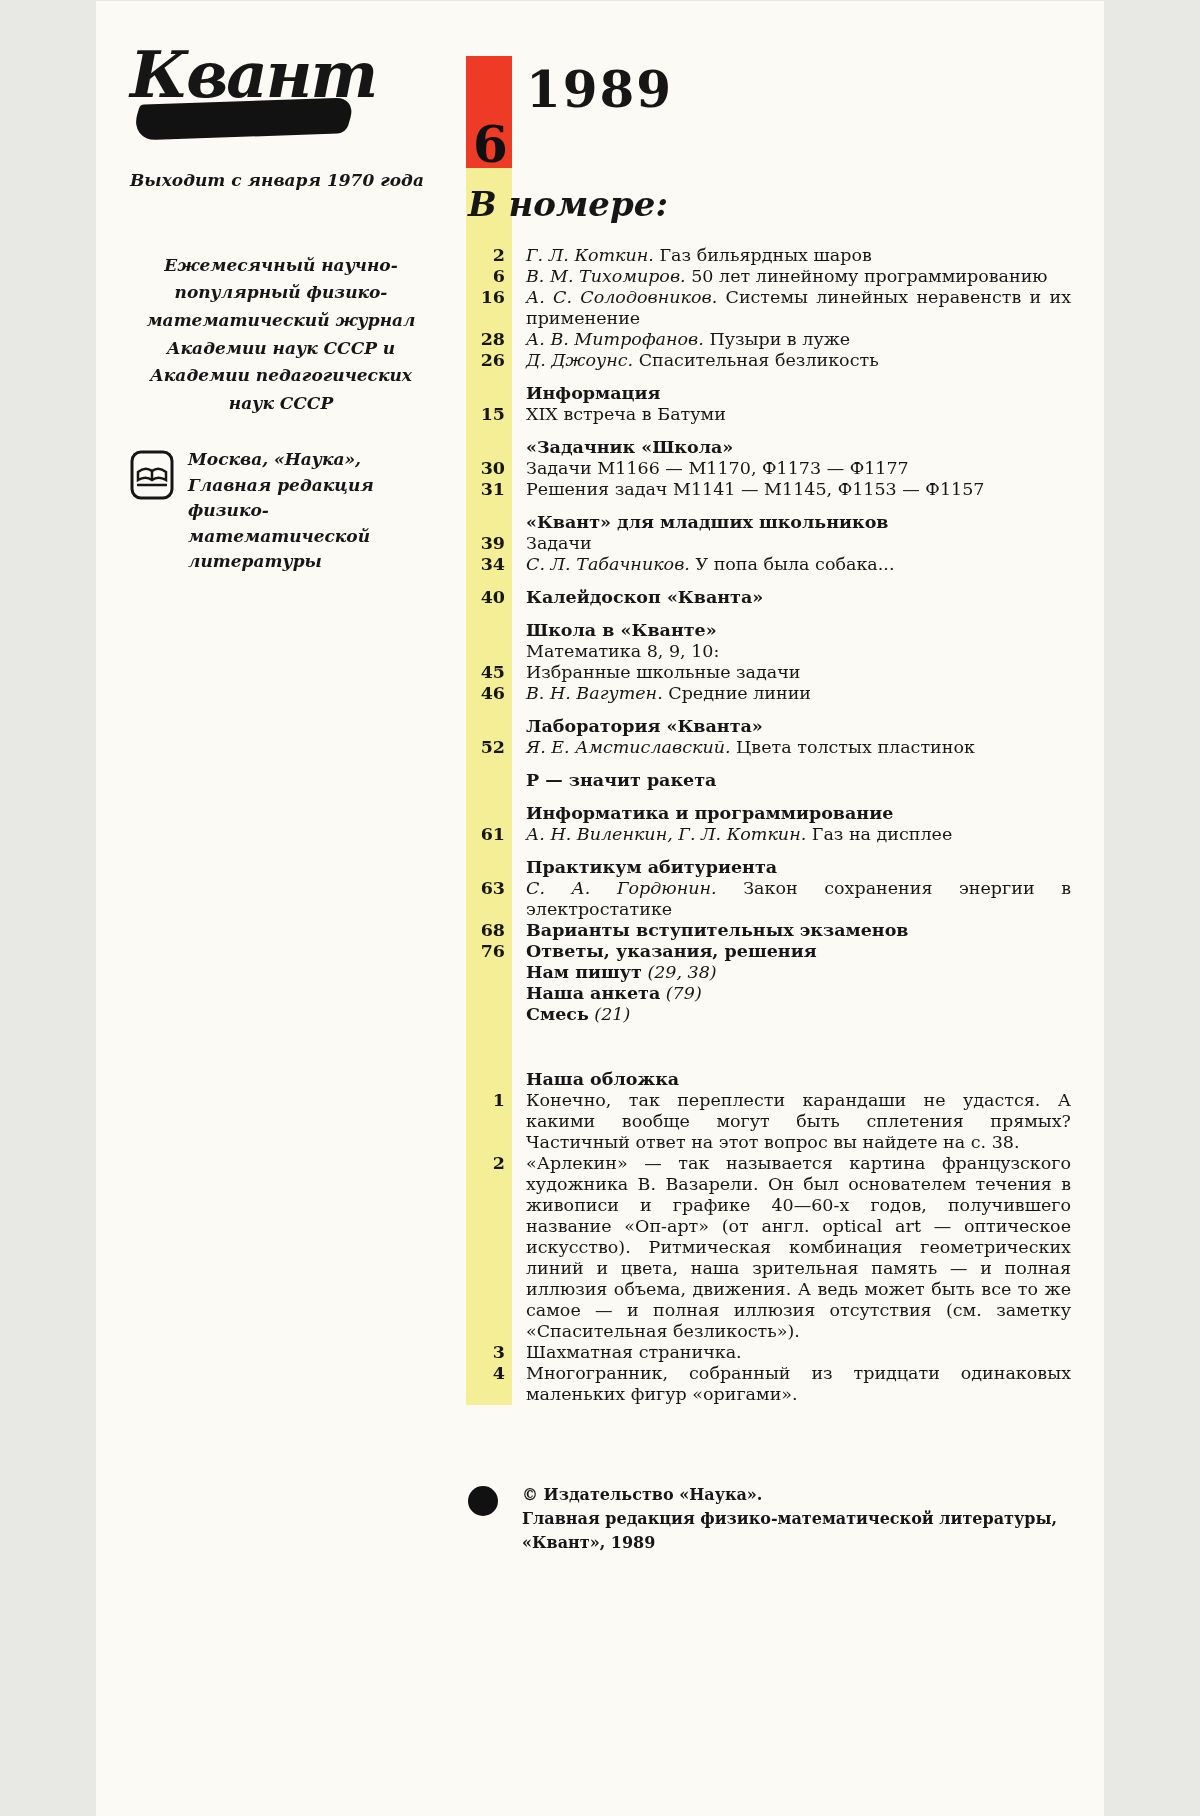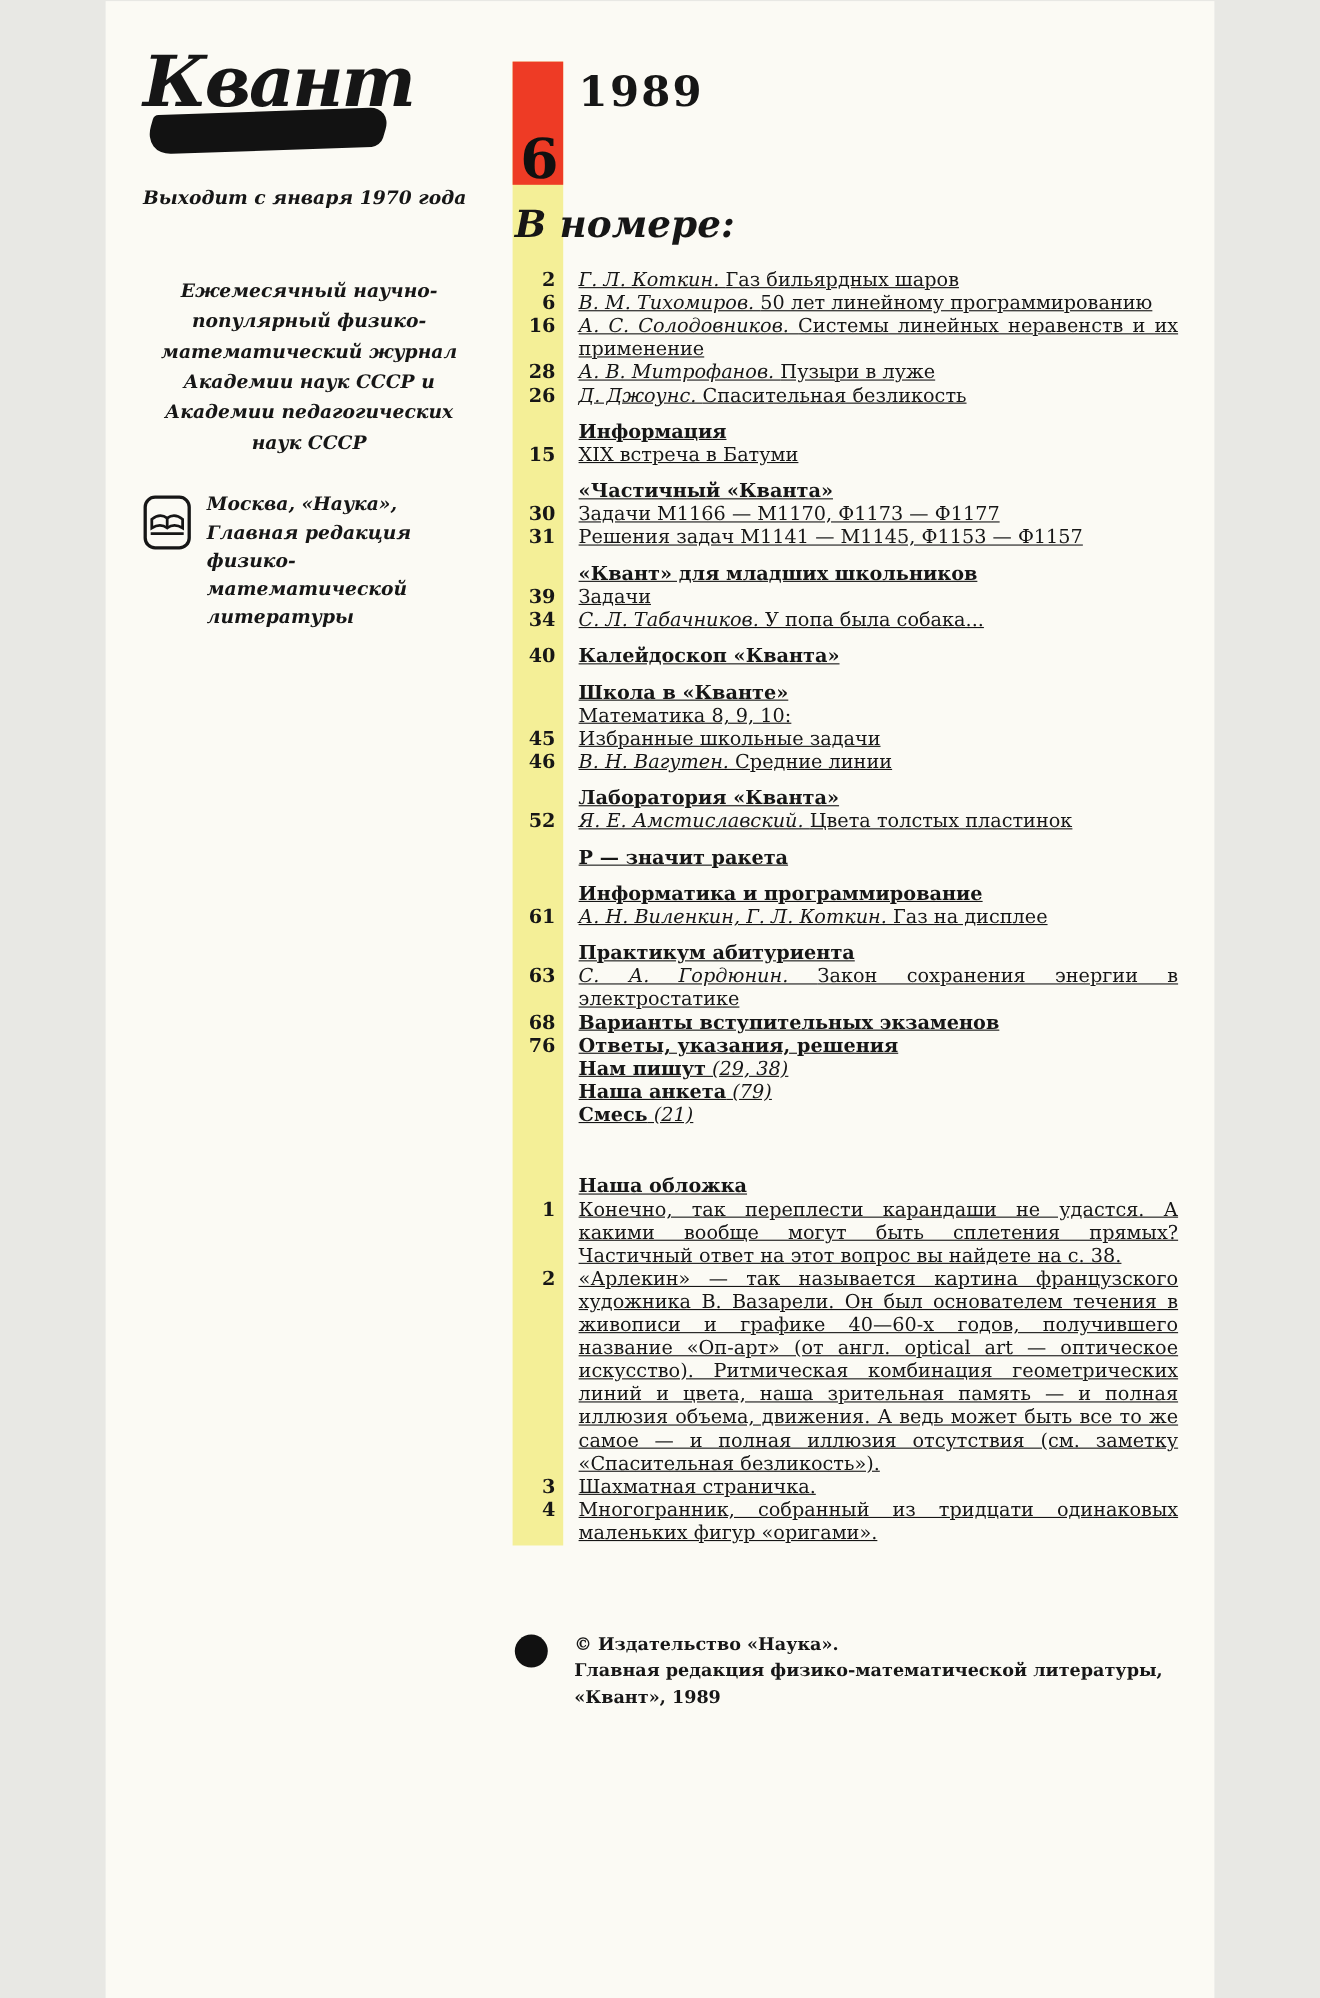--- a/index.html
+++ b/index.html
@@ -43,40 +43,39 @@
   
   .main{position:absolute;left:370px;top:55px;width:605px;}
   .strip{position:absolute;left:0;top:0;width:46px;height:100%;background:var(--yellow);}
   .issue-box{position:relative;width:46px;height:112px;background:var(--red);}
   .issue-number{
     position:absolute;left:7px;bottom:-2px;
     font-size:50px;font-weight:bold;line-height:1;color:#101010;
   }
   .issue-year{
     position:absolute;left:60px;top:4px;
-    font-size:38px;font-weight:bold;letter-spacing:2px;
+    font-size:50px;font-weight:bold;letter-spacing:2px;
   }
   .toc-title{
     position:relative;margin:16px 0 0 2px;
     font-size:34px;font-weight:bold;line-height:1.2;font-style:italic;
   }
   .toc{position:relative;margin-top:20px;}
   .toc-section + .toc-section{margin-top:12px;}
   .toc-section.cover{margin-top:44px;}
   .toc-row{display:flex;align-items:flex-start;}
   .num{
     flex:0 0 46px;padding-right:7px;
     text-align:right;font-weight:bold;
     font-size:17.5px;line-height:21px;
   }
   .entry{
     flex:0 0 545px;margin-left:14px;
     font-size:17.5px;line-height:21px;
     text-align:justify;
-    text-decoration:underline;
   }
   .entry.bold{font-weight:bold;}
   .author{font-style:italic;}
   .note{font-style:italic;font-weight:normal;}
 
   
   .footer{position:absolute;left:372px;top:1482px;width:640px;display:flex;align-items:flex-start;}
   .footer-bullet{flex:0 0 30px;width:30px;height:30px;border-radius:50%;background:#111;margin-top:3px;}
   .footer-text{margin-left:24px;font-size:16px;font-weight:bold;line-height:1.5;}
 
@@ -146,21 +145,21 @@
             <div class="entry bold"><span>Информация</span></div>
           </div>
           <div class="toc-row">
             <div class="num">15</div>
             <div class="entry"><span>XIX встреча в Батуми</span></div>
           </div>
         </div>
         <div class="toc-section">
           <div class="toc-row">
             <div class="num"></div>
-            <div class="entry bold"><span>«Частичный «Кванта»</span></div>
+            <div class="entry bold"><span>«Задачник «Школа»</span></div>
           </div>
           <div class="toc-row">
             <div class="num">30</div>
             <div class="entry"><span>Задачи М1166 — М1170, Ф1173 — Ф1177</span></div>
           </div>
           <div class="toc-row">
             <div class="num">31</div>
             <div class="entry"><span>Решения задач М1141 — М1145, Ф1153 — Ф1157</span></div>
           </div>
         </div>

